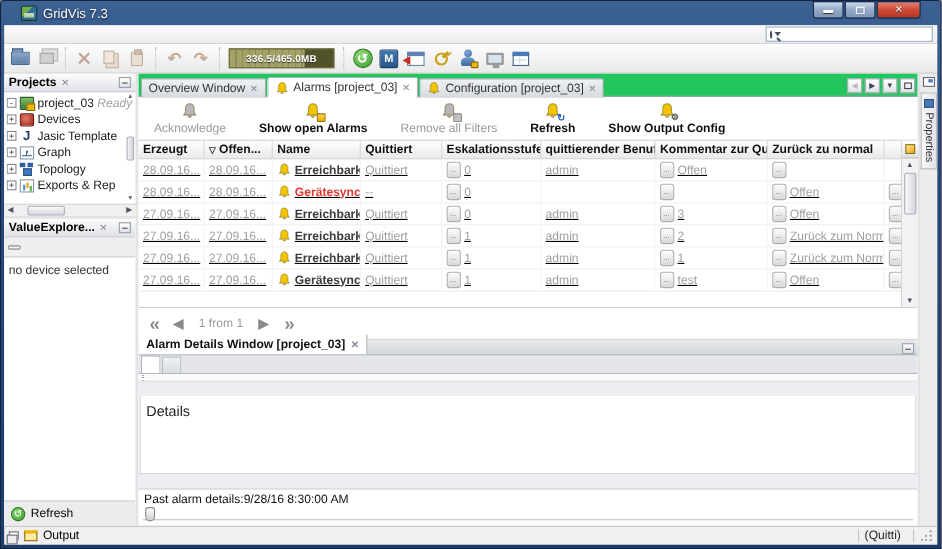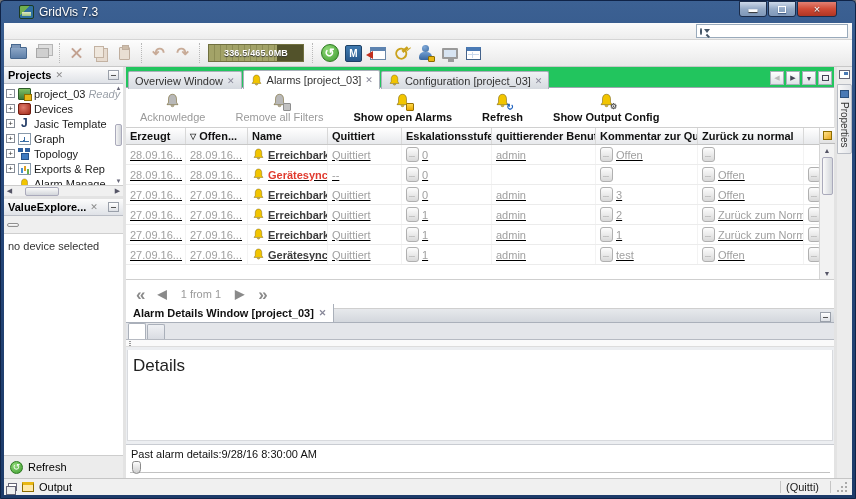--- a/index.html
+++ b/index.html
@@ -189,21 +189,21 @@
   .dw-tab { height:18px; background:#fff; border-right:1px solid #aab0ba; display:flex; align-items:center; gap:5px; padding:0 7px;
             font-size:11px; font-weight:bold; color:#111; }
   .dw-min { position:absolute; right:3px; top:3px; }
   .dw-subtabs { height:17px; background:#e4e6ea; display:flex; align-items:flex-end; padding:2px 2px 0; gap:1px; border-bottom:1px solid #b6bac2; }
   .sub-tab { height:15px; padding:0 8px; font-size:11px; display:flex; align-items:center; background:linear-gradient(#eff1f4,#d9dce2);
              border:1px solid #aab0ba; border-bottom:none; border-radius:2px 2px 0 0; color:#333; }
   .sub-tab.active { background:#fff; height:16px; }
   .dw-handle { height:7px; background:#fafafa; border-bottom:1px solid #ddd; position:relative; }
   .dw-handle::before { content:""; position:absolute; left:3px; top:1px; width:2px; height:5px;
                        background:repeating-linear-gradient(#999 0 1px,transparent 1px 2px); }
-  .dw-content { flex:1; background:#fff; border:1px solid #d8dade; border-top:none; margin:3px 1px; padding:6px 5px; font-size:17px; color:#222; overflow:hidden; }
+  .dw-content { flex:1; background:#fff; border:1px solid #d8dade; border-top:none; margin:13px 1px; padding:6px 5px; font-size:13px; color:#222; overflow:hidden; }
   .dw-past { background:#fff; border-top:1px solid #c9ccd2; padding:3px 5px 0; font-size:11px; color:#111; }
   .dw-sliderzone { background:#fff; height:18px; padding:1px 4px 0; }
   .slider-track { position:relative; height:12px; border-bottom:1px solid #c2c2c2; }
   .slider-thumb { position:absolute; left:2px; top:0; width:9px; height:13px; background:linear-gradient(#fdfdfd,#cfcfcf);
                   border:1px solid #8a8a8a; border-radius:3px 3px 5px 5px; }
 
   
   .right-strip { width:15px; background:#ececec; display:flex; flex-direction:column; align-items:center; padding-top:3px; gap:5px; }
   .float-ic { width:11px; height:9px; border:1px solid #667; background:#fff; position:relative; }
   .float-ic::after { content:""; position:absolute; right:1px; top:1px; width:4px; height:3px; background:#4a7ab5; }
@@ -360,30 +360,20 @@
                 <div class="tree-row">
                   <span class="expander">+</span>
                   <span class="tree-icon ti-topology"></span>
                   <span class="tree-label">Topology</span>
 
                 </div>
                 <div class="tree-row">
                   <span class="expander">+</span>
                   <span class="tree-icon ti-exports"></span>
                   <span class="tree-label">Exports &amp; Rep</span>
-
-                </div>
-                <div class="tree-row">
-                  <span class="expander"></span>
-                  <span class="tree-icon ti-alarm">
-                    <svg class="bellsm" width="13" height="12" viewBox="0 0 14 14" style="color: rgb(242, 197, 0); display: block;">
-                      <use href="#bell"></use>
-                    </svg>
-                  </span>
-                  <span class="tree-label">Alarm Manage</span>
 
                 </div>
               </div>
             <div class="tree-vscroll">
               <span>▲</span>
               <span class="vthumb"></span>
               <span>▼</span>
             </div>
           </div>
           <div class="tree-hscroll">
@@ -457,37 +447,37 @@
 
         <div class="atb-btn disabled">
               <span class="atb-icon">
                 <svg width="17" height="16" viewBox="0 0 14 14">
                   <use href="#bell"></use>
                 </svg>
                 
               </span>
               <span>Acknowledge</span>
             </div>
+            <div class="atb-btn">
+              <span class="atb-icon">
+                <svg width="17" height="16" viewBox="0 0 14 14">
+                  <use href="#bell"></use>
+                </svg>
+                <span class="badge b-warn"></span>
+              </span>
+              <span>Show open Alarms</span>
+            </div>
             <div class="atb-btn disabled">
               <span class="atb-icon">
                 <svg width="17" height="16" viewBox="0 0 14 14">
                   <use href="#bell"></use>
                 </svg>
                 <span class="badge b-filter"></span>
               </span>
               <span>Remove all Filters</span>
-            </div>
-            <div class="atb-btn">
-              <span class="atb-icon">
-                <svg width="17" height="16" viewBox="0 0 14 14">
-                  <use href="#bell"></use>
-                </svg>
-                <span class="badge b-warn"></span>
-              </span>
-              <span>Show open Alarms</span>
             </div>
             <div class="atb-btn">
               <span class="atb-icon">
                 <svg width="17" height="16" viewBox="0 0 14 14">
                   <use href="#bell"></use>
                 </svg>
                 <span class="badge b-refresh">↻</span>
               </span>
               <span>Refresh</span>
             </div>

